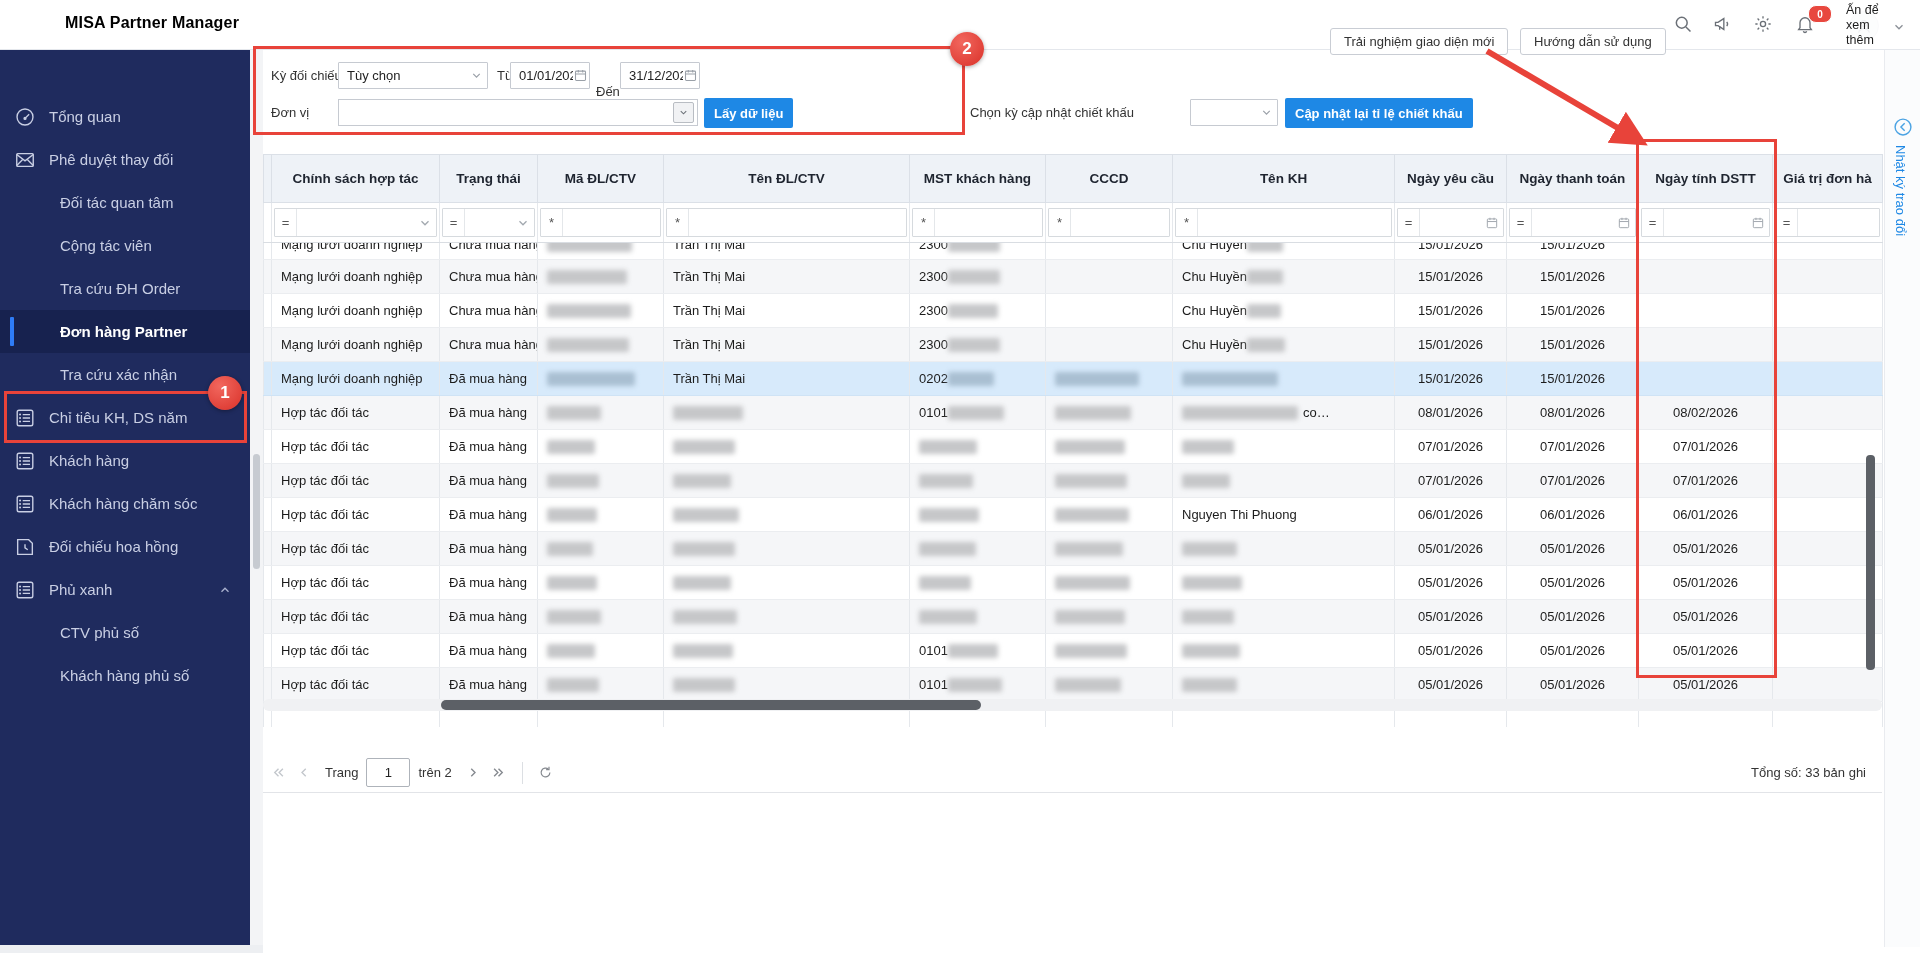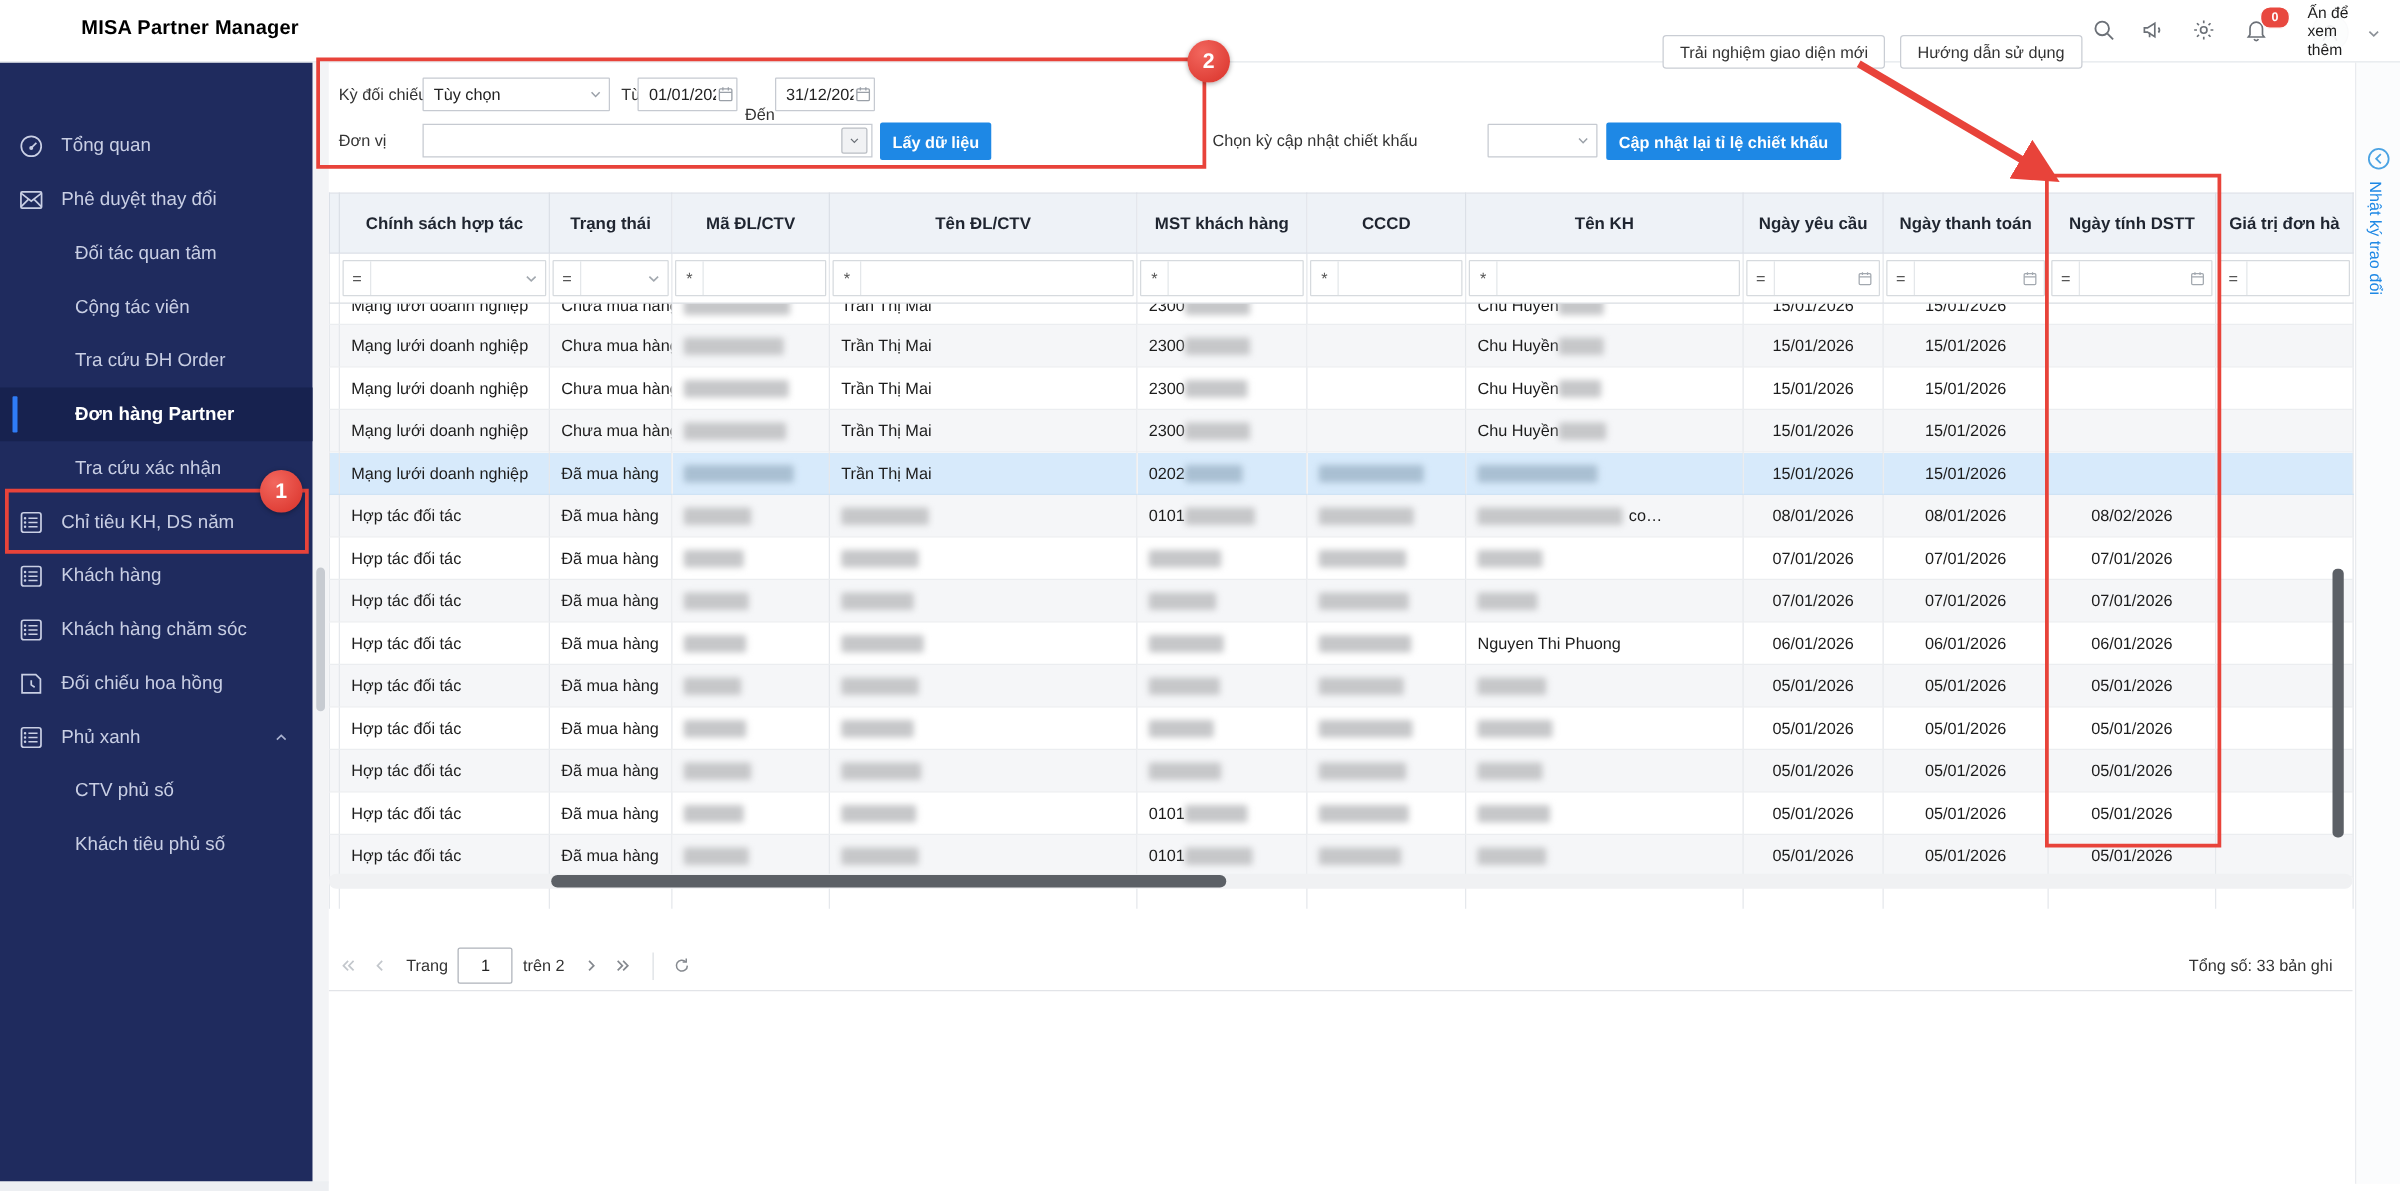--- a/index.html
+++ b/index.html
@@ -234,21 +234,21 @@
           <span class="sb-chev">
             <svg viewBox="0 0 24 24" fill="none" stroke="currentColor" stroke-width="2.2">
               <polyline points="6,15 12,9 18,15"></polyline>
             </svg>
           </span>
         </div>
         <div class="sb-item sub">
           <span class="sb-label">CTV phủ số</span>
         </div>
         <div class="sb-item sub">
-          <span class="sb-label">Khách tiêu phủ số</span>
+          <span class="sb-label">Khách hàng phủ số</span>
         </div>
       </nav>
   </aside>
   <div class="between">
       <div class="bthumb"></div>
     </div>
   <div class="bottom-strip"></div>
 
   <section class="filters">
     <div class="flabel" style="left:8px;top:13px;">Kỳ đối chiếu</div>

